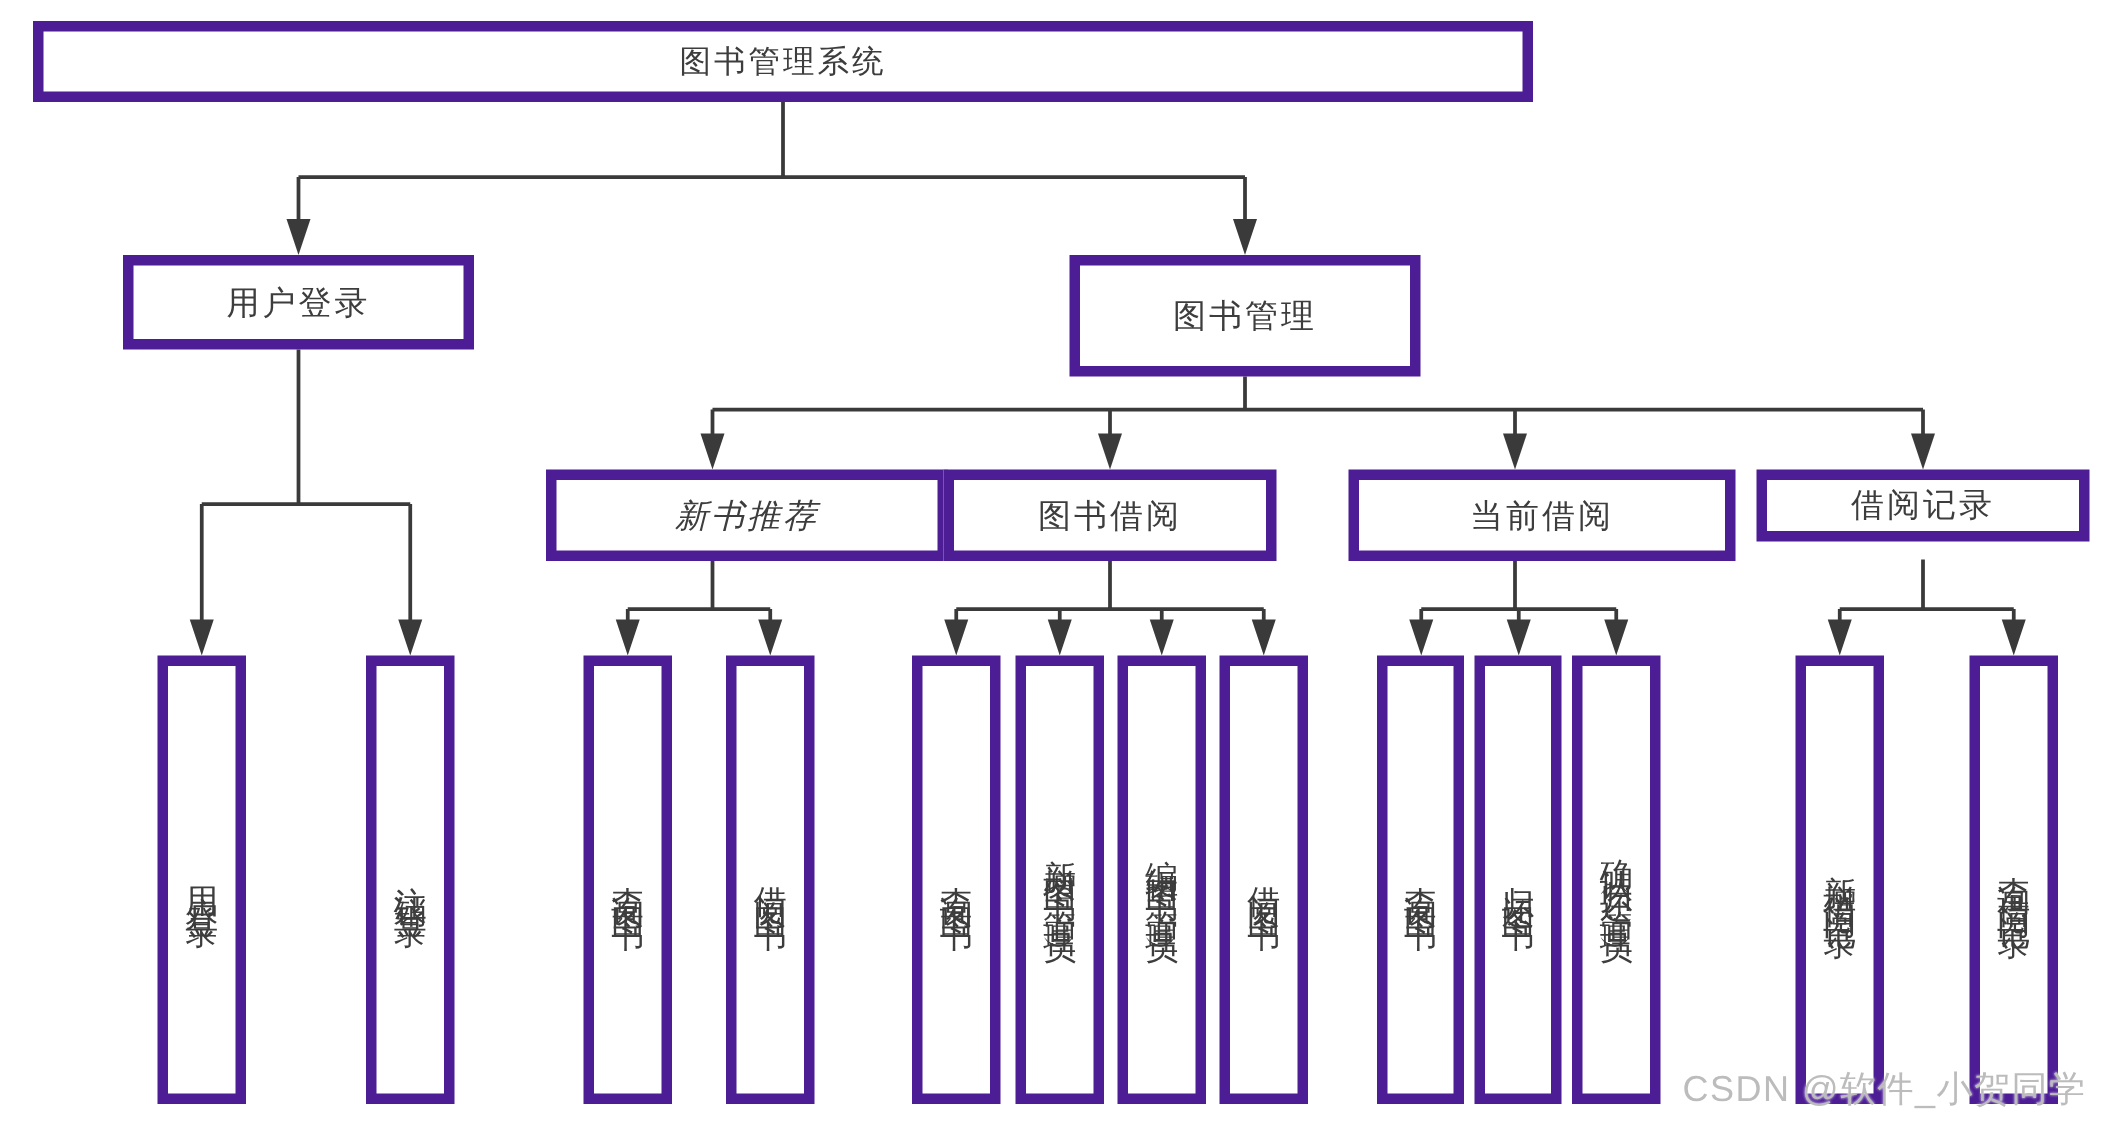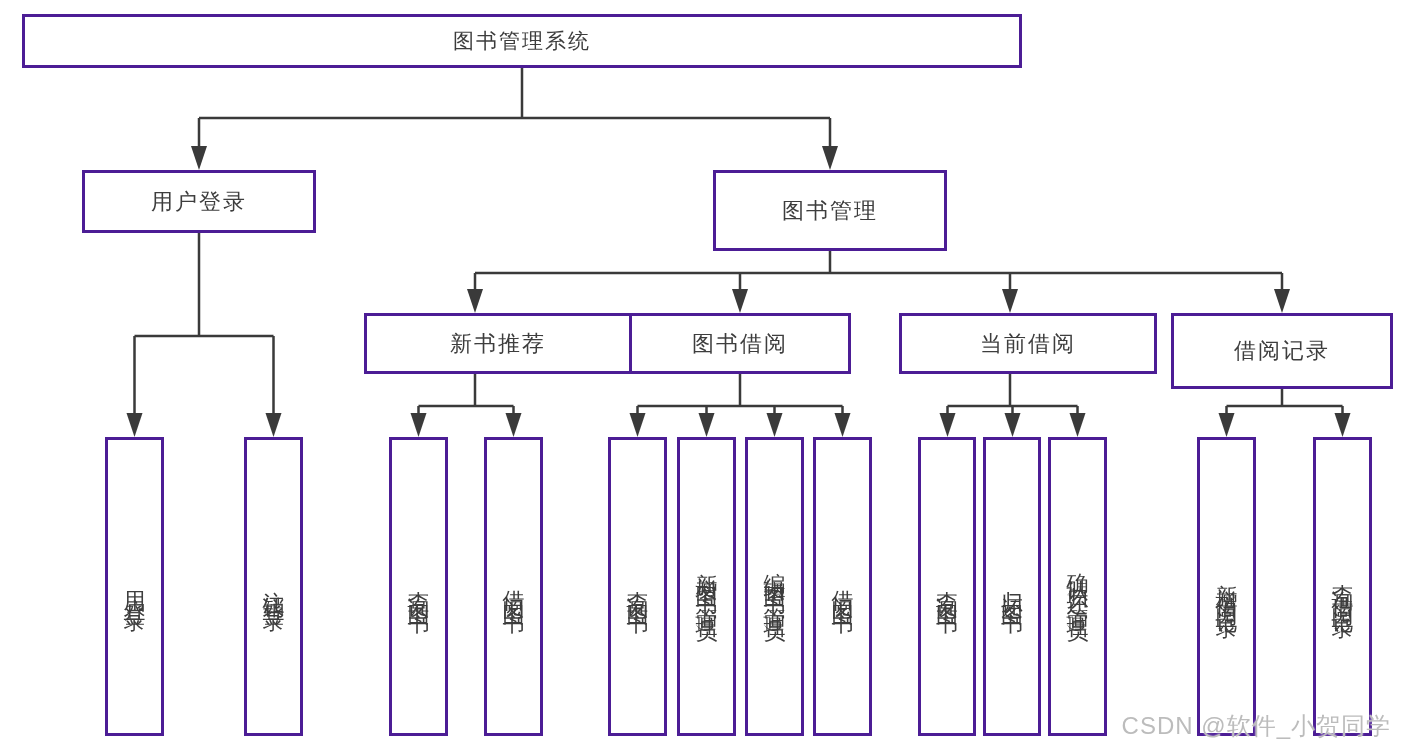--- a/index.html
+++ b/index.html
@@ -8,21 +8,21 @@
     width:1405px; height:747px;
     background:#ffffff;
     font-family:"Liberation Sans","DejaVu Sans",sans-serif;
     overflow:hidden;
   }
   svg.connectors { position:absolute; left:0; top:0; }
   .node {
     position:absolute;
     box-sizing:border-box;
     background:#ffffff;
-    border:3px solid #4c1d95;
+    border:7px solid #4c1d95;
     display:flex; align-items:center; justify-content:center;
     color:#3d3d3d;
   }
   .h-node span { font-size:22px; letter-spacing:2px; white-space:nowrap; }
   .root-node span { font-size:21px; }
   .v-node span {
     writing-mode:vertical-rl;
     text-orientation:mixed;
     font-size:22px;
     letter-spacing:7px;
@@ -81,30 +81,30 @@
     <span>图书管理系统</span>
   </div>
 
   <div class="node h-node" style="left:82px; top:170px; width:234px; height:63px;">
     <span>用户登录</span>
   </div>
   <div class="node h-node" style="left:713px; top:170px; width:234px; height:81px;">
     <span>图书管理</span>
   </div>
 
-  <div class="node h-node" style="left:364px; top:313px; width:268px; height:61px;">
+  <div class="node h-node" style="left:364px; top:313px; width:268px; height:61px;font-style:italic;">
     <span>新书推荐</span>
   </div>
   <div class="node h-node" style="left:629px; top:313px; width:222px; height:61px;">
     <span>图书借阅</span>
   </div>
   <div class="node h-node" style="left:899px; top:313px; width:258px; height:61px;">
     <span>当前借阅</span>
   </div>
-  <div class="node h-node" style="left:1171px; top:313px; width:222px; height:76px;">
+  <div class="node h-node" style="left:1171px; top:313px; width:222px; height:48px;">
     <span>借阅记录</span>
   </div>
 
   <div class="node v-node" style="left:105px; top:437px; width:59px; height:299px;">
     <span>用户登录</span>
   </div>
   <div class="node v-node" style="left:244px; top:437px; width:59px; height:299px;">
     <span>注销登录</span>
   </div>
 

